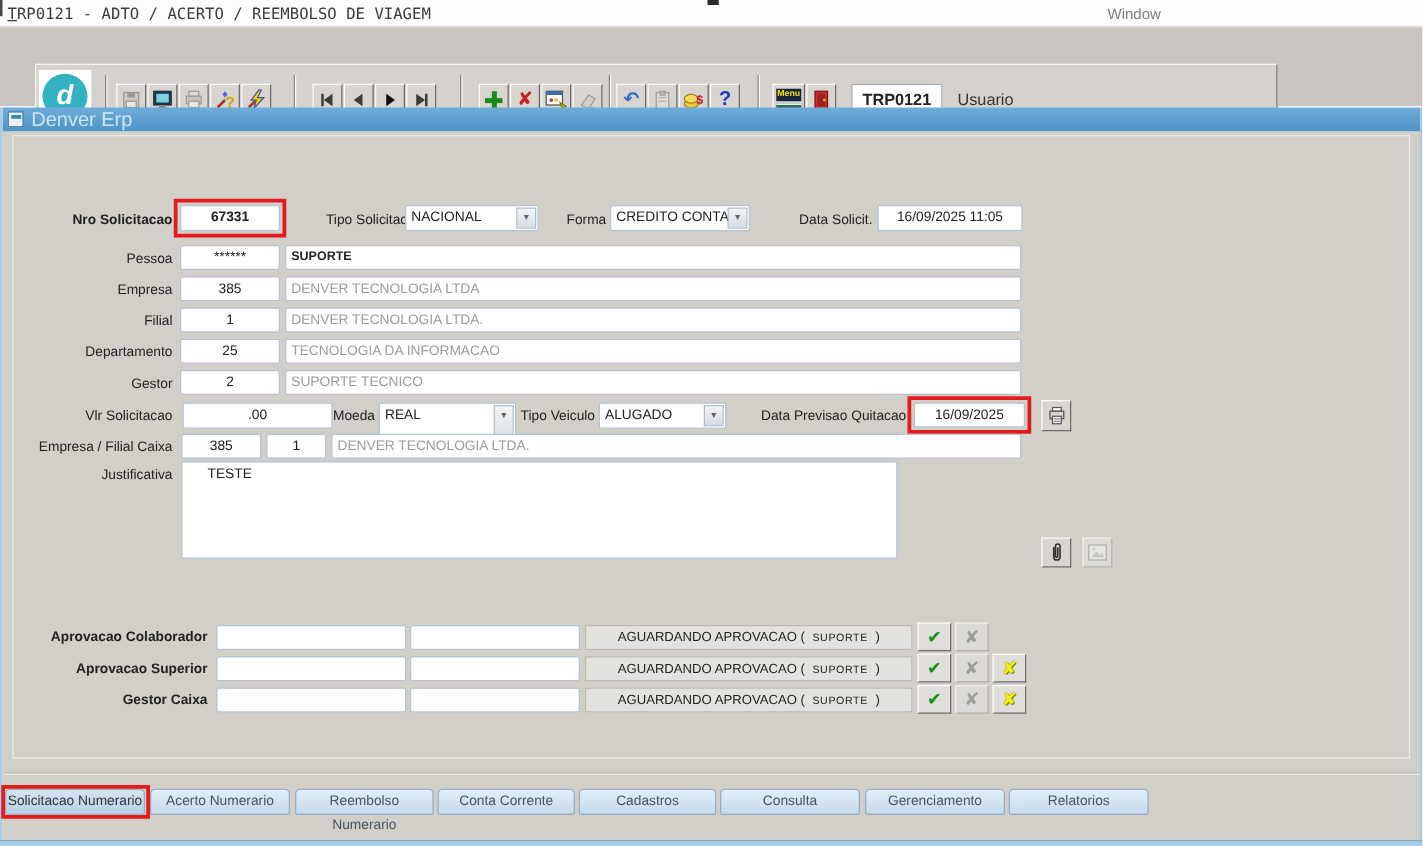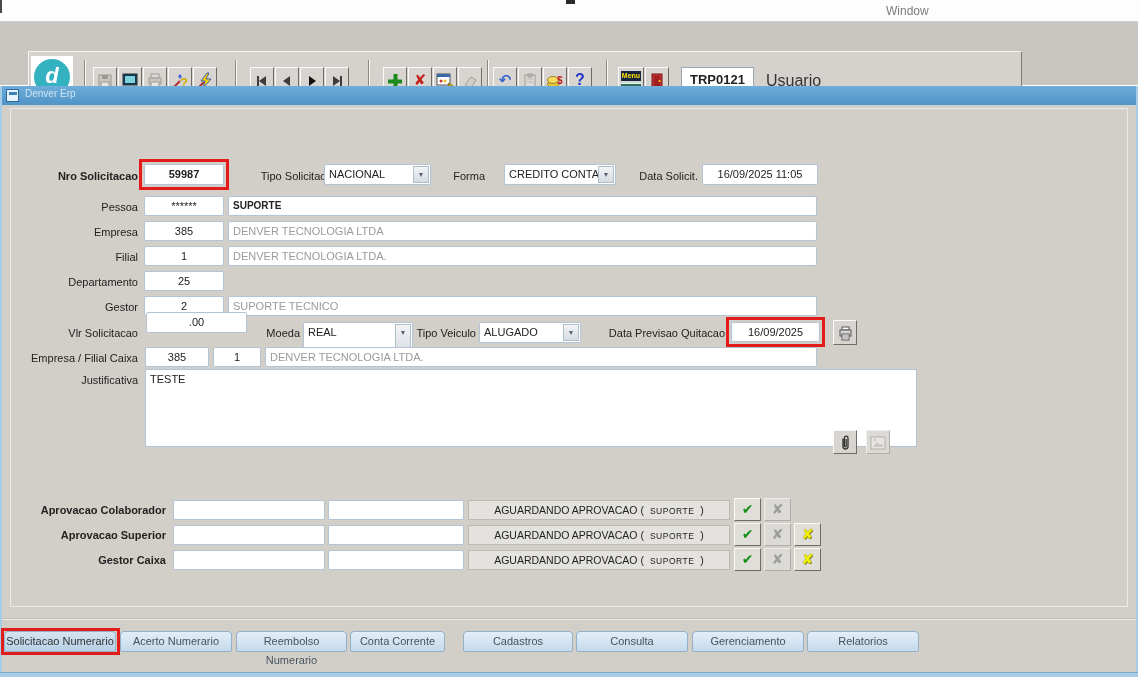--- a/index.html
+++ b/index.html
@@ -26,31 +26,31 @@
   .logo-box { left:31px; top:34px; width:42px; height:42px; background:#fff; }
   .logo-circle { left:3px; top:3px; width:36px; height:36px; border-radius:50%; background:#35b2c2; color:#fff;
     font-weight:bold; font-style:italic; font-size:22px; text-align:center; line-height:34px; }
   .tbtn { position:absolute; top:45px; width:24px; height:26px; background:#d8d5d0; text-align:center;
     border:1px solid; border-color:#fbfaf8 #6e6c66 #6e6c66 #fbfaf8; line-height:24px; }
   .tbtn svg { vertical-align:middle; }
   .tsep { position:absolute; top:38px; width:2px; height:40px; border-left:1px solid #8a8880; border-right:1px solid #fbfaf8; }
   .glyph { font-weight:bold; }
   .code-field { left:681px; top:45px; width:73px; height:25px; background:#fff; border:1px solid #9aa8b4;
     text-align:center; line-height:23px; font-weight:bold; font-size:13px; }
-  .usuario-lbl { left:766px; top:50px; font-size:16px; color:#333; }
+  .usuario-lbl { left:766px; top:50px; font-size:13px; color:#333; }
   .usuario-field { left:810px; top:43px; width:202px; height:28px; background:#fff;
     border:1px solid; border-color:#8a8880 #f0eeea #f0eeea #8a8880; font-weight:bold; font-size:14px;
     line-height:26px; padding-left:6px; }
 
   
   .mdi-bar { left:2px; top:86px; width:1134px; height:19px;
     background:linear-gradient(to bottom,#6fadda,#4e94c6); }
   .mdi-icon { left:6px; top:89px; width:13px; height:13px; background:#e8f2fa; border:1px solid #2a6a9a; }
   .mdi-icon i { position:absolute; left:2px; top:2px; width:8px; height:3px; background:#3a84b8; }
-  .mdi-title { left:25px; top:88px; color:#cfe6f6; font-size:10px; }
+  .mdi-title { left:25px; top:88px; color:#cfe6f6; font-size:16px; }
   .frame-left { left:0; top:86px; width:2px; height:591px; background:#a8cde6; }
   .frame-right { left:1136px; top:86px; width:2px; height:591px; background:#a8cde6; }
   .frame-bottom { left:0; top:672px; width:1138px; height:5px; background:#a8cde6; border-top:1px solid #7fa8c8; }
   .workarea { left:2px; top:105px; width:1134px; height:567px; background:#d2cfc9; }
   .content-panel { left:10px; top:108px; width:1118px; height:499px; border:1px solid #eceae6; background:#d2cfc9; }
   .groove { left:2px; top:618px; width:1134px; height:2px; border-top:1px solid #c0beb8; border-bottom:1px solid #eceae6; }
 
   
   .lb { position:absolute; white-space:nowrap; height:20px; line-height:20px; font-size:11px; color:#222; }
   .lb.bold { font-weight:bold; }
@@ -82,20 +82,21 @@
     border:1px solid #93b0c8; border-radius:4px 4px 2px 2px; text-align:center; line-height:19px;
     font-size:11px; color:#46535f; }
   .tab.active { background:linear-gradient(#d4e4f2,#b8d0e6); color:#333; }
 </style>
 </head>
 <body>
 
 <div id="app">
 
   <div class="abs menubar">
+    <span class="abs apptitle">TRP0121 - ADTO / ACERTO / REEMBOLSO DE VIAGEM</span>
     <span class="abs menu-window">Window</span>
   </div>
   <div class="abs artifact1"></div>
   <div class="abs artifact2"></div>
 
   <div class="abs toolstrip">
     <div class="abs toolpanel"></div>
     <div class="abs logo-box">
       <div class="abs logo-circle">d</div>
     </div>
@@ -239,31 +240,31 @@
       </div>
     <span class="abs mdi-title" style="left:23px;top:2px">Denver Erp</span>
   </div>
   <div class="abs frame-left"></div>
   <div class="abs frame-right"></div>
   <div class="abs frame-bottom"></div>
   <div class="abs content-panel"></div>
   <div class="abs groove"></div>
 
   <div class="lb bold" style="right:1000px;top:166px">Nro Solicitacao</div>
-  <div class="field center" style="left:144px;top:164px;width:80px;height:21px;line-height:19px;font-weight:bold">59987</div>
+  <div class="field center" style="left:144px;top:164px;width:80px;height:21px;line-height:19px;font-weight:bold">67331</div>
   <div class="redbox" style="left:139px;top:159px;width:90px;height:31px"></div>
 
   <div class="lb" style="right:800px;top:166px">Tipo Solicitacao</div>
   <div class="dd" style="left:324px;top:164px;width:107px;height:21px">
     <span class="dd-val">NACIONAL</span>
     <span class="dd-btn">▼</span>
   </div>
 
   <div class="lb" style="right:653px;top:166px">Forma</div>
-  <div class="dd" style="left:504px;top:164px;width:112px;height:21px">
+  <div class="dd" style="left:488px;top:164px;width:112px;height:21px">
     <span class="dd-val">CREDITO CONTA</span>
     <span class="dd-btn">▼</span>
   </div>
 
   <div class="lb" style="right:440px;top:166px">Data Solicit.</div>
   <div class="field center" style="left:702px;top:164px;width:116px;height:21px;line-height:19px">16/09/2025 11:05</div>
 
   <div class="lb" style="right:1000px;top:197px">Pessoa</div>
   <div class="field center" style="left:144px;top:196px;width:80px;height:20px">******</div>
   <div class="field padl" style="left:228px;top:196px;width:589px;height:20px;font-size:10px;font-weight:bold">SUPORTE</div>
@@ -271,27 +272,28 @@
   <div class="lb" style="right:1000px;top:222px">Empresa</div>
   <div class="field center" style="left:144px;top:221px;width:80px;height:20px">385</div>
   <div class="field padl gray" style="left:228px;top:221px;width:589px;height:20px">DENVER TECNOLOGIA LTDA</div>
 
   <div class="lb" style="right:1000px;top:247px">Filial</div>
   <div class="field center" style="left:144px;top:246px;width:80px;height:20px">1</div>
   <div class="field padl gray" style="left:228px;top:246px;width:589px;height:20px">DENVER TECNOLOGIA LTDA.</div>
 
   <div class="lb" style="right:1000px;top:272px">Departamento</div>
   <div class="field center" style="left:144px;top:271px;width:80px;height:20px">25</div>
+  <div class="field padl gray" style="left:228px;top:271px;width:589px;height:20px">TECNOLOGIA DA INFORMACAO</div>
 
   <div class="lb" style="right:1000px;top:297px">Gestor</div>
   <div class="field center" style="left:144px;top:296px;width:80px;height:20px">2</div>
   <div class="field padl gray" style="left:228px;top:296px;width:589px;height:20px">SUPORTE TECNICO</div>
 
   <div class="lb" style="right:1000px;top:323px">Vlr Solicitacao</div>
-  <div class="field center" style="left:146px;top:312px;width:101px;height:21px;line-height:19px">.00</div>
+  <div class="field center" style="left:146px;top:322px;width:120px;height:21px;line-height:19px">.00</div>
 
   <div class="lb" style="right:838px;top:323px">Moeda</div>
   <div class="dd" style="left:303px;top:322px;width:110px;height:36px">
     <span class="dd-val">REAL</span>
     <span class="dd-btn">▼</span>
   </div>
 
   <div class="lb" style="right:662px;top:323px">Tipo Veiculo</div>
   <div class="dd" style="left:479px;top:322px;width:102px;height:21px">
     <span class="dd-val">ALUGADO</span>
@@ -311,21 +313,21 @@
         <line x1="5" y1="12" x2="10" y2="12" stroke="#888"></line>
       </svg>
   </div>
 
   <div class="lb" style="right:1000px;top:348px">Empresa / Filial Caixa</div>
   <div class="field center" style="left:145px;top:347px;width:64px;height:20px">385</div>
   <div class="field center" style="left:213px;top:347px;width:48px;height:20px">1</div>
   <div class="field padl gray" style="left:265px;top:347px;width:552px;height:20px">DENVER TECNOLOGIA LTDA.</div>
 
   <div class="lb" style="right:1000px;top:370px">Justificativa</div>
-  <div class="field" style="left:145px;top:369px;width:772px;height:78px;padding:2px 4px;line-height:14px">TESTE</div>
+  <div class="field" style="left:145px;top:369px;width:573px;height:78px;padding:2px 20px;line-height:14px">TESTE</div>
 
   <div class="smallbtn" style="left:833px;top:430px;width:24px;height:24px;line-height:22px">
     <svg width="13" height="16" viewBox="0 0 13 16" style="vertical-align:middle">
         <path d="M4 3.5 v8 a2.5 2.5 0 0 0 5 0 v-8.5 a1.8 1.8 0 0 0 -3.6 0 v8 a0.9 0.9 0 0 0 1.8 0 v-7" fill="none" stroke="#333" stroke-width="1.3"></path>
       </svg>
   </div>
   <div class="smallbtn" style="left:866px;top:430px;width:24px;height:24px;line-height:22px;background:#dcdad6;border-color:#f0eeea #b0aea8 #b0aea8 #f0eeea">
     <svg width="16" height="14" style="vertical-align:middle">
         <rect x="1" y="1" width="14" height="12" fill="#e8e6e2" stroke="#b0aea8"></rect>
         <polygon points="3,11 7,6 10,9 12,7 13,11" fill="#c8c6c0"></polygon>
@@ -352,20 +354,20 @@
   <div class="field" style="left:173px;top:550px;width:152px;height:20px"></div>
   <div class="field" style="left:328px;top:550px;width:136px;height:20px"></div>
   <div class="status" style="left:468px;top:550px;width:262px;height:20px"><span>AGUARDANDO APROVACAO (</span><span class="status-user">SUPORTE</span><span>)</span></div>
   <div class="abtn check" style="left:734px;top:548px"><span>✔</span></div>
   <div class="abtn graycross" style="left:764px;top:548px"><span>✘</span></div>
   <div class="abtn yellowcross" style="left:794px;top:548px"><span>✘</span></div>
 
   <div class="tab active" style="left:4px;width:112px">Solicitacao Numerario</div>
   <div class="tab" style="left:120px;width:112px">Acerto Numerario</div>
   <div class="tab" style="left:236px;width:111px">Reembolso Numerario</div>
-  <div class="tab" style="left:350px;width:95px">Conta Corrente</div>
+  <div class="tab" style="left:350px;width:110px">Conta Corrente</div>
   <div class="tab" style="left:463px;width:110px">Cadastros</div>
   <div class="tab" style="left:576px;width:112px">Consulta</div>
   <div class="tab" style="left:692px;width:112px">Gerenciamento</div>
   <div class="tab" style="left:807px;width:112px">Relatorios</div>
   <div class="redbox" style="left:1px;top:628px;width:119px;height:27px"></div>
 
 </div>
 
 </body></html>

